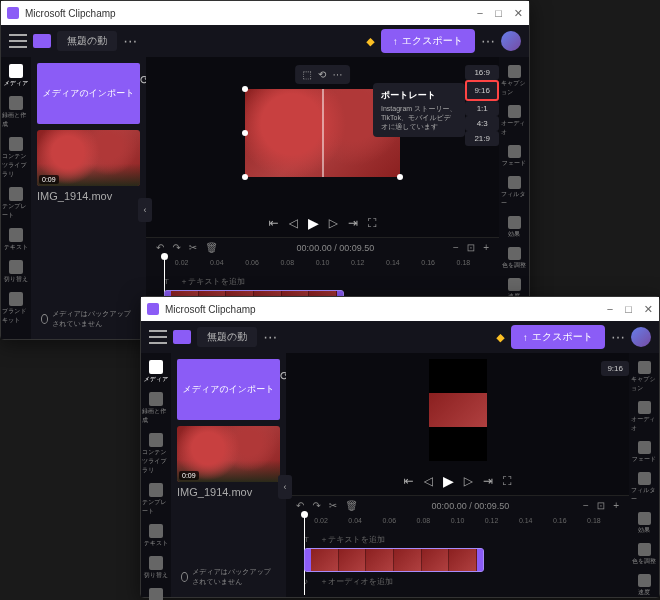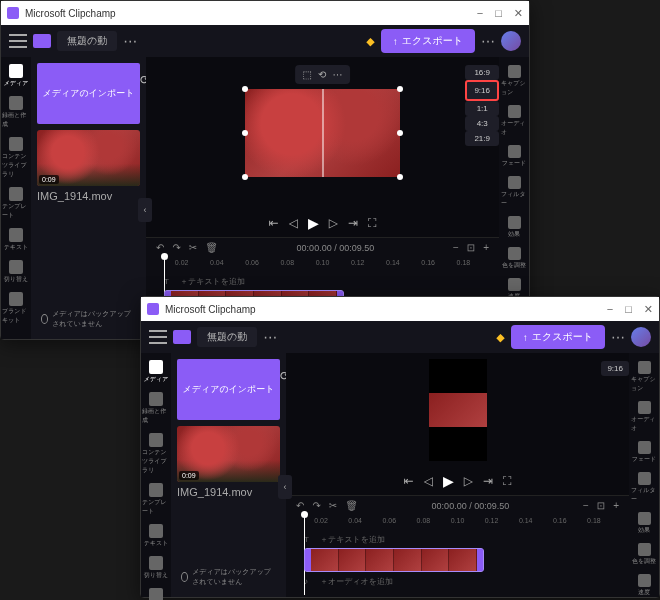--- a/index.html
+++ b/index.html
@@ -161,20 +161,24 @@
           <div class="sel-vert"></div>
           <div class="handles">
             <div class="hnd h-tl"></div>
               <div class="hnd h-tr"></div>
               <div class="hnd h-bl"></div>
               <div class="hnd h-br"></div>
             <div class="hnd h-l"></div>
               <div class="hnd h-r"></div>
           </div>
         </div>
+        <div class="tooltip">
+          <div class="tt-title">ポートレート</div>
+          <div class="tt-body">Instagram ストーリー、TikTok、モバイルビデオに適しています</div>
+        </div>
         <div class="ar-panel">
           <div class="ar-btn">16:9</div>
           <div class="ar-btn hl">9:16</div>
           <div class="ar-btn">1:1</div>
           <div class="ar-btn">4:3</div>
           <div class="ar-btn">21:9</div>
         </div>
       </div>
       <div class="pc">
         <span>⇤</span>

